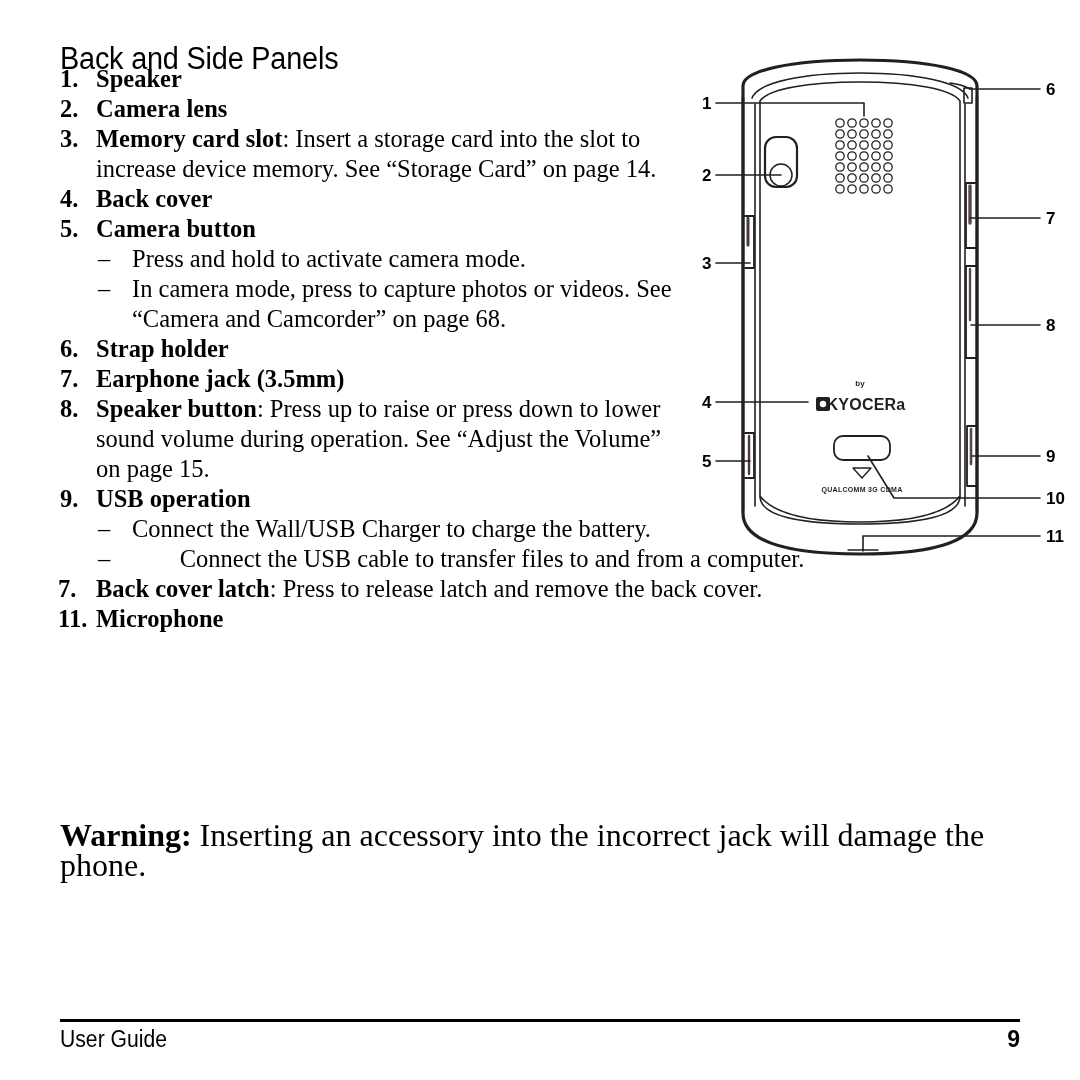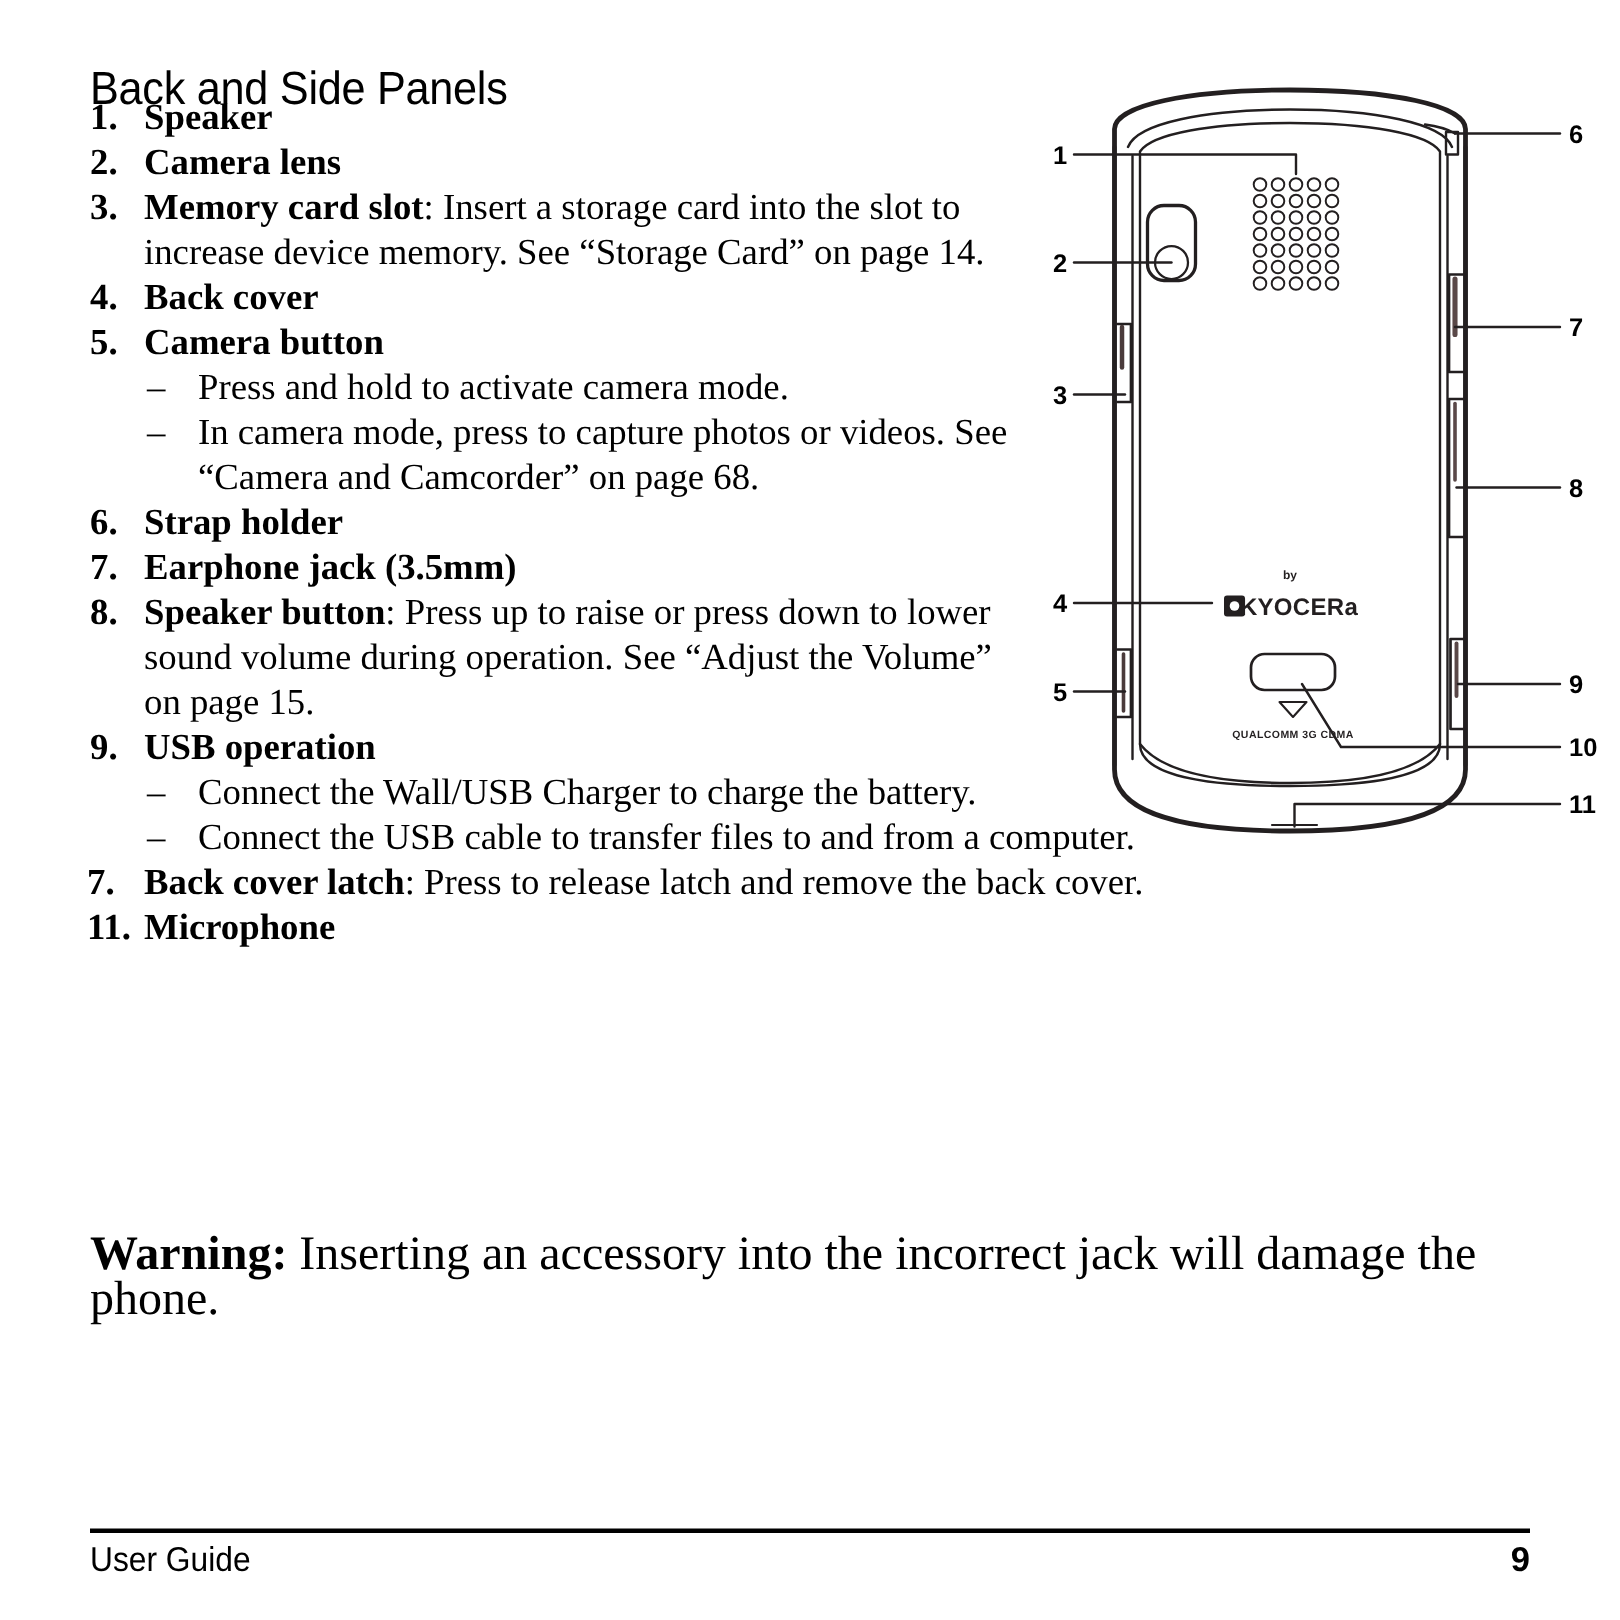--- a/index.html
+++ b/index.html
@@ -76,21 +76,21 @@
     padding-left: 72px;
     font-size: 24.5px;
     line-height: 30px;
   }
   .sub .dash {
     position: absolute;
     left: 38px;
     top: 0;
   }
   .sub .sub-body { display: block; max-width: 545px; }
-  .sub.wide-sub .sub-body { max-width: 720px; }
+  .sub.wide-sub .sub-body { max-width: 720px; text-align: center; }
 
   .warning {
     position: absolute;
     left: 60px;
     top: 788px;
     width: 960px;
     font-size: 32px;
     line-height: 30px;
   }
   .warning b { font-weight: bold; }

